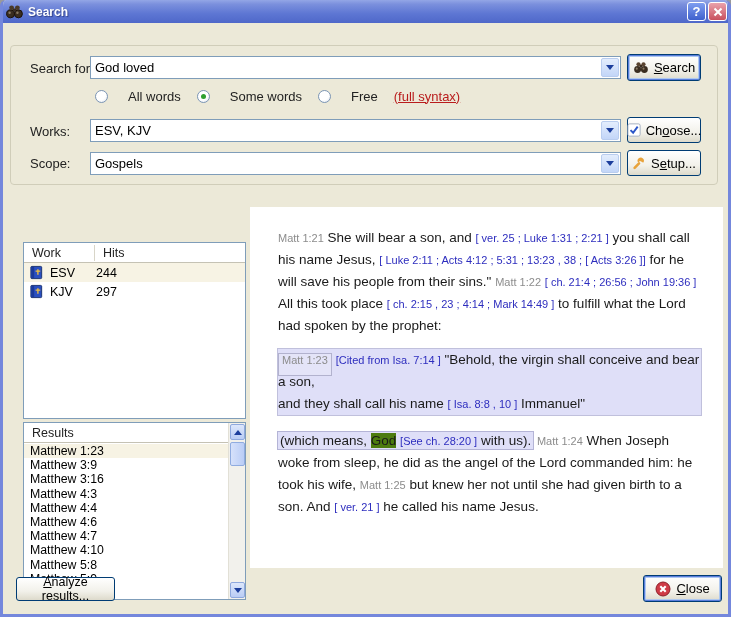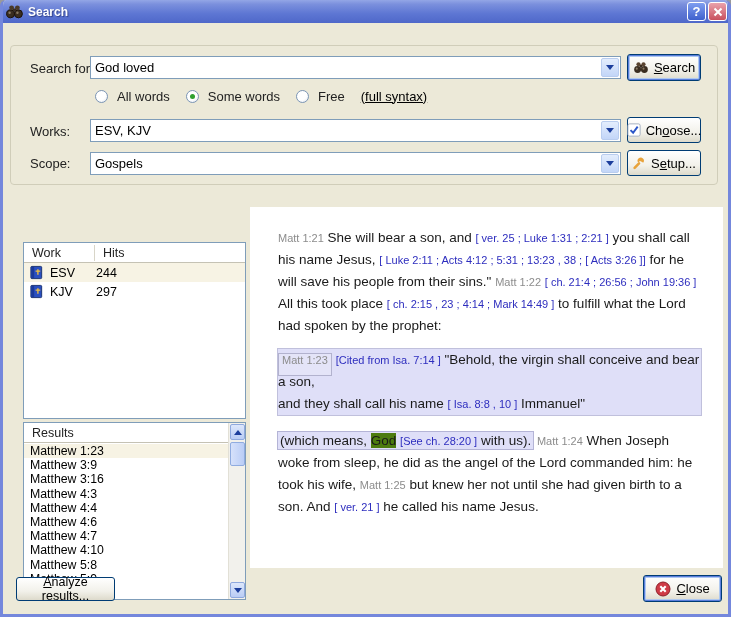--- a/index.html
+++ b/index.html
@@ -39,26 +39,26 @@
     border-top:5px solid #1C3E9C; }
   
   .btn { position:absolute; border:1px solid #003C74; border-radius:3px;
     background:linear-gradient(#FFFFFF, #F2F1EA 60%, #DDDACB);
     font-size:13px; color:#000; display:flex; align-items:center; justify-content:center; gap:5px;
     padding:0 6px; }
   .btn.default { box-shadow:0 0 0 1px #5A7EDC inset, 0 0 0 2px #AEC8F0 inset; }
   .btn svg { flex:0 0 auto; }
   
   .radio-row { position:absolute; left:92px; top:87px; display:flex; align-items:center; gap:16px; height:18px; }
-  .radio-item { display:flex; align-items:center; gap:9px; font-size:13px; color:#222; }
+  .radio-item { display:flex; align-items:center; gap:20px; font-size:13px; color:#222; }
   .radio-circle { width:13px; height:13px; border-radius:50%; border:1px solid #7B95B5;
     background:radial-gradient(circle at 35% 30%, #fff 55%, #DDE4EC); position:relative; }
   .radio-circle.on::after { content:""; position:absolute; left:3px; top:3px; width:5px; height:5px;
     border-radius:50%; background:#2FA02F; }
-  .syntax-link { font-size:13px; color:#000000; text-decoration:underline; cursor:pointer; }
+  .syntax-link { font-size:13px; color:#b91c1c; text-decoration:underline; cursor:pointer; }
   
   .panel { position:absolute; background:#fff; border:1px solid #7F9DB9; overflow:hidden;margin-top:35px; }
   .panel-header { height:20px; border-bottom:1px solid #C5C2B4; display:flex; align-items:center;
     font-size:12.5px; color:#222; background:#fff; }
   .hdr-work { padding-left:8px; width:71px; border-right:1px solid #D8D5C8; height:16px; display:flex; align-items:center; }
   .hdr-hits { padding-left:8px; }
   .hit-row { height:19px; display:flex; align-items:center; font-size:12.5px; }
   .hit-row.sel { background:#F7F3E4; }
   .hit-row .book { margin:0 6px 0 5px; }
   .cell-work { width:45px; }

